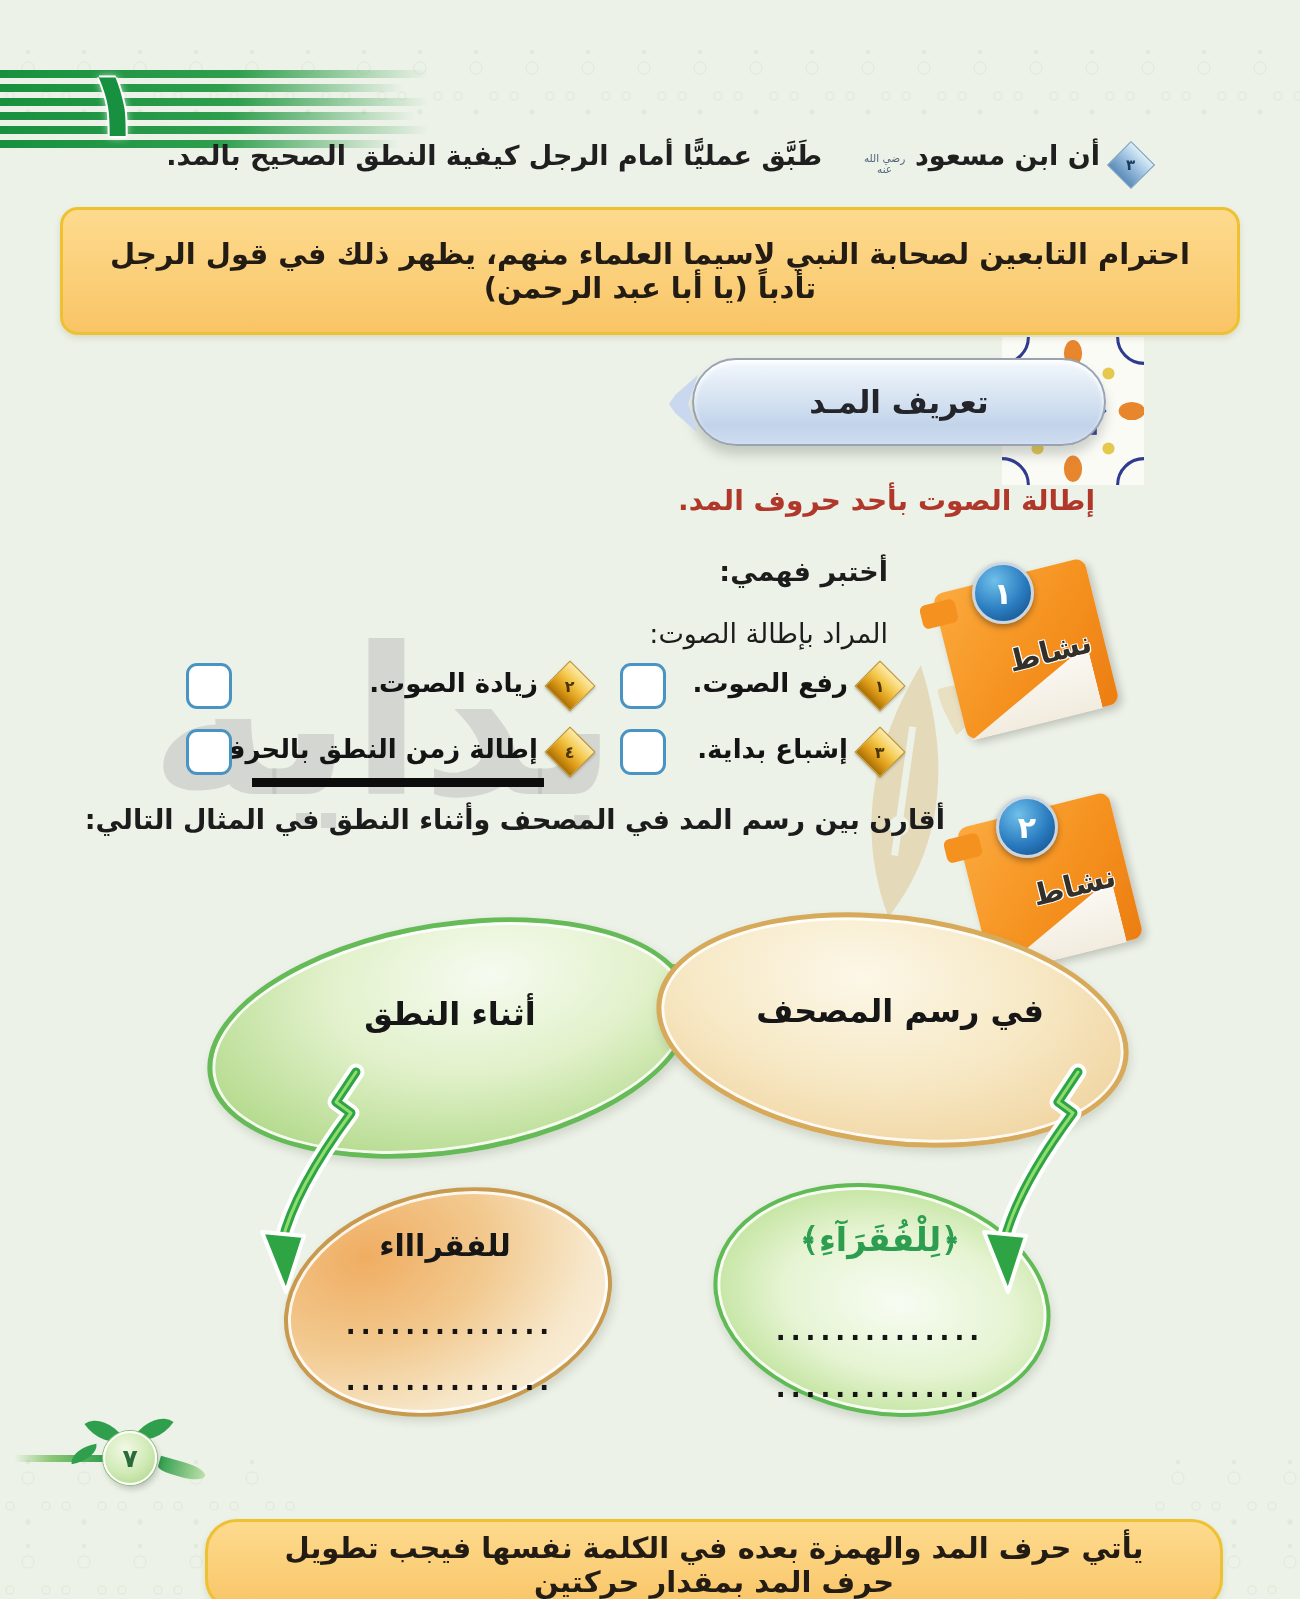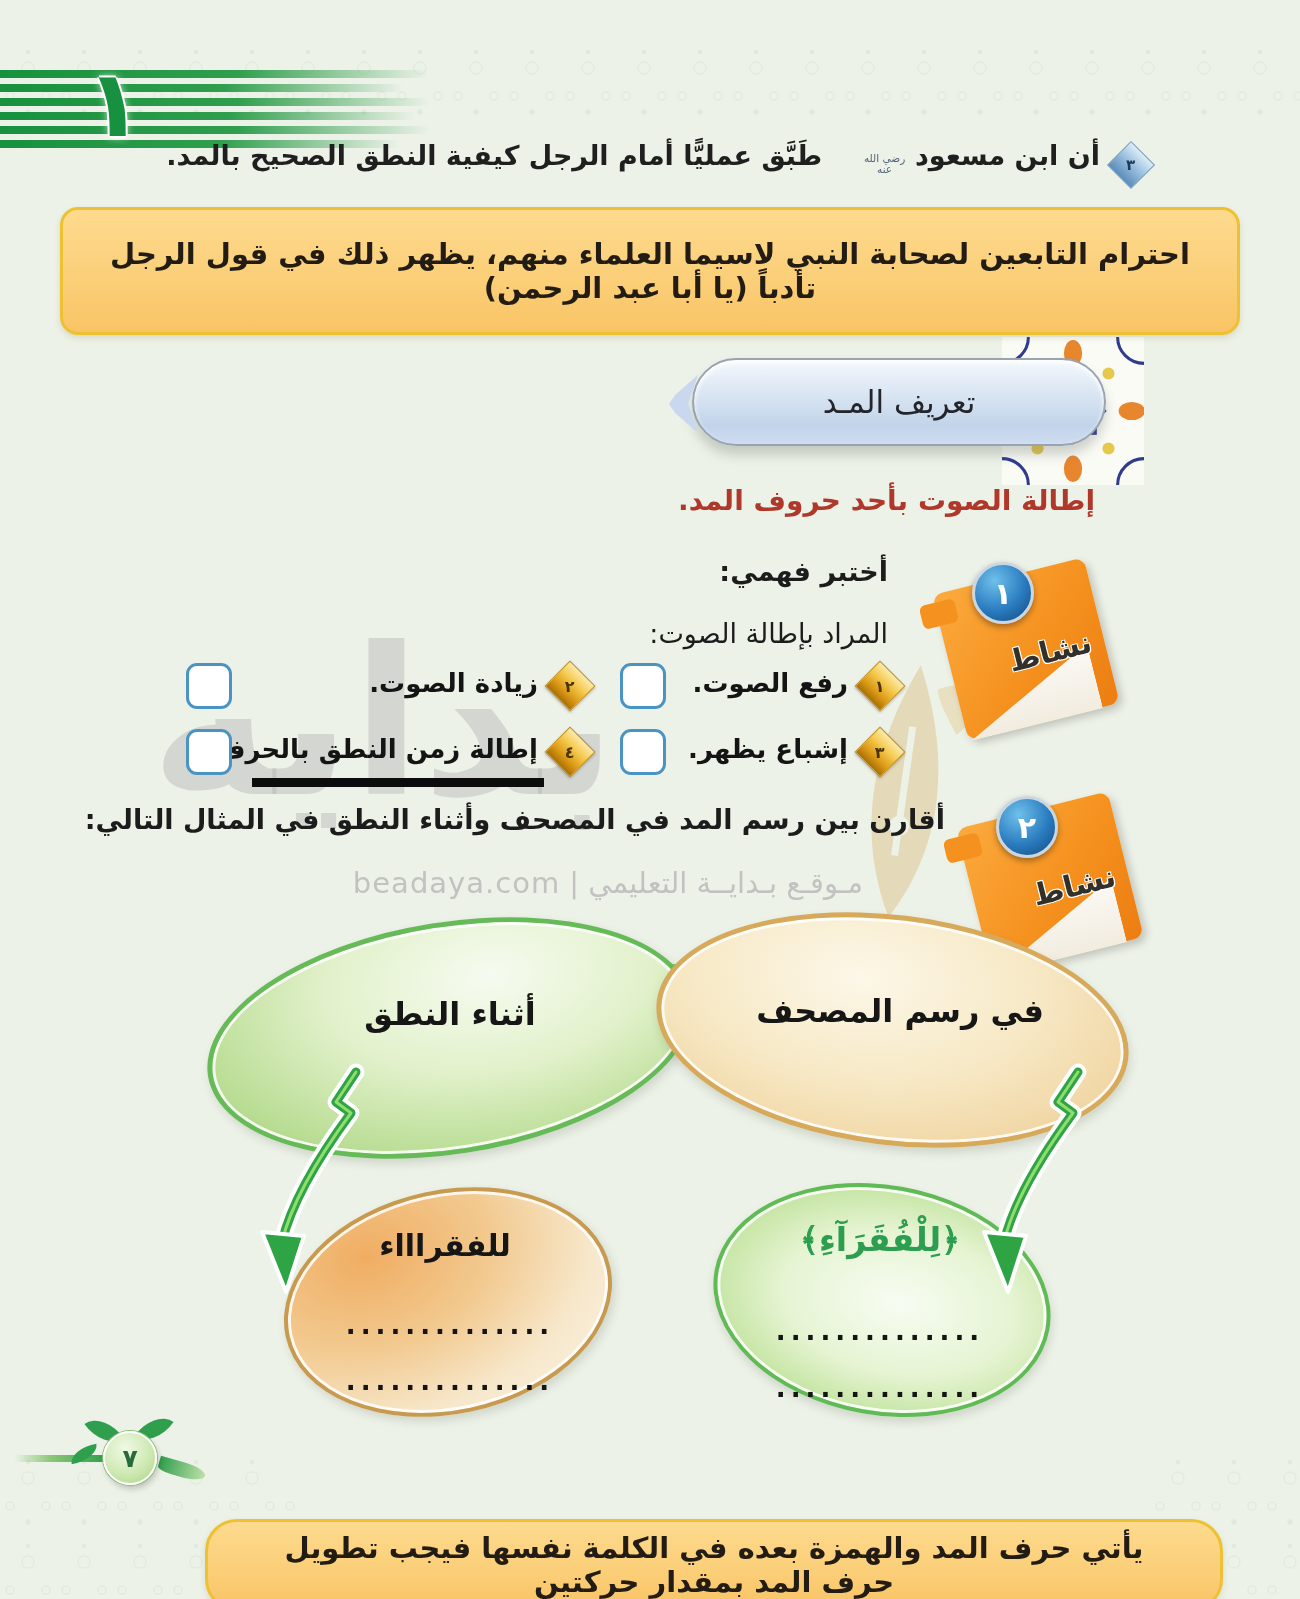--- a/index.html
+++ b/index.html
@@ -44,21 +44,21 @@
   .footerbox{left:205px;top:1519px;width:1018px;height:92px;border-radius:32px;}
 
   
   .tile{position:absolute;left:1002px;top:337px;width:142px;height:148px;z-index:2;}
   .banner{position:absolute;left:692px;top:358px;width:414px;height:88px;border-radius:48px;z-index:3;
     background:linear-gradient(180deg,#f3f8fd 0%,#dde8f4 35%,#c2d4ea 78%,#cfdcf0 100%);
     border:2px solid #99a3b1;display:flex;align-items:center;justify-content:center;
     box-shadow:0 9px 12px rgba(90,100,90,.28), inset 0 3px 5px #ffffff;}
   .banner::before{content:"";position:absolute;left:-25px;top:15px;width:29px;height:58px;background:#c9d8ee;
     clip-path:polygon(100% 0,22% 34%,0 50%,22% 66%,100% 100%,66% 50%);}
-  .banner span{font-size:31px;font-weight:normal;color:#23252b;}
+  .banner span{font-size:31px;font-weight:bold;color:#23252b;}
   .red-def{position:absolute;right:205px;top:484px;font-size:28px;font-weight:bold;color:#b0382a;z-index:2;direction:rtl;}
 
   
   .act{position:absolute;width:220px;height:200px;z-index:3;}
   .act .book{position:absolute;left:24px;top:26px;width:156px;height:150px;border-radius:10px;transform:rotate(-14deg);
     background:linear-gradient(135deg,#fbaa3f 0%,#f5911e 55%,#ec7d12 100%);box-shadow:3px 5px 8px rgba(0,0,0,.2);}
   .act .book::before{content:"";position:absolute;left:-16px;top:8px;width:36px;height:24px;border-radius:6px;background:#f5911e;}
   .act .page{position:absolute;left:34px;top:86px;width:136px;height:92px;transform:rotate(-14deg);
     clip-path:polygon(0 100%,100% 28%,100% 100%);background:linear-gradient(180deg,#ffffff 0%,#f2ecdf 100%);}
   .act .badge-circle{position:absolute;left:48px;top:14px;width:62px;height:62px;border-radius:50%;
@@ -216,40 +216,39 @@
     <span class="diamond">
         <i>٢</i>
       </span>
     <span class="opt-label">زيادة الصوت.</span>
     <span class="checkbox"></span>
   </div>
   <div class="option" id="opt3">
     <span class="diamond">
         <i>٣</i>
       </span>
-    <span class="opt-label">إشباع يظهر.</span>
+    <span class="opt-label">إشباع بداية.</span>
     <span class="checkbox"></span>
   </div>
   <div class="option" id="opt4">
     <span class="diamond">
         <i>٤</i>
       </span>
     <span class="opt-label">إطالة زمن النطق بالحرف.</span>
     <span class="checkbox"></span>
     <span class="answer-underline"></span>
   </div>
 
   <div class="wm-big">بداية</div>
   <svg class="wm-pen" viewBox="0 0 150 272">
     <path d="M75,8 C112,85 128,175 78,262 C30,175 42,85 75,8 Z" fill="#e2d2ab"></path>
     <path d="M95,30 C132,8 150,42 120,72 C108,56 98,42 95,30 Z" fill="#e8d9b5"></path>
     <rect x="72" y="70" width="7" height="130" fill="#edf2e8"></rect>
     <circle cx="76" cy="170" r="10" fill="#edf2e8"></circle>
   </svg>
-  <div class="wm-site">مـوقـع بـدايــة التعليمي | beadaya.com</div>
 
   <div class="act" id="act2">
     <div class="book"></div>
     <div class="page"></div>
     <div class="badge-label">نشاط</div>
     <div class="badge-circle">
         <span>٢</span>
       </div>
   </div>
   <div class="prompt2">أقارن بين رسم المد في المصحف وأثناء النطق في المثال التالي:</div>

